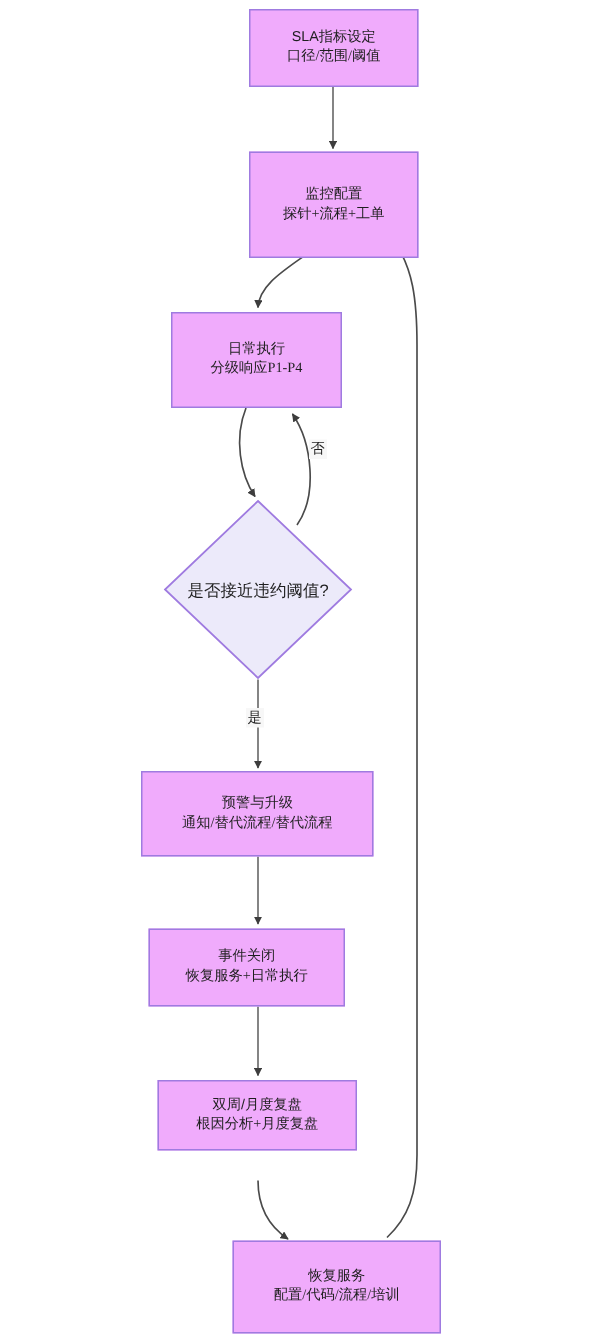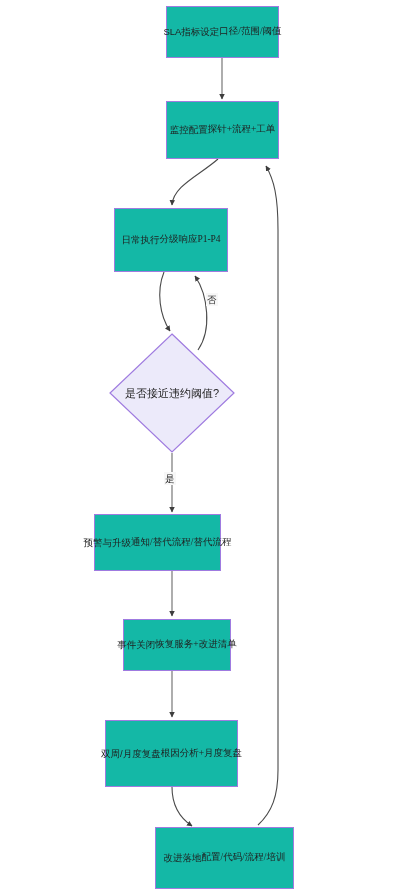--- a/index.html
+++ b/index.html
@@ -21,24 +21,24 @@
     position: absolute;
     left: 0;
     top: 0;
     width: 406px;
     height: 894px;
     pointer-events: none;
   }
   .node {
     position: absolute;
     box-sizing: border-box;
-    background: #14b8a6;
+    background: #f0abfc;
     border: 1px solid #9F7BE0;
     display: flex;
-    flex-direction: row;
+    flex-direction: column;
     align-items: center;
     justify-content: center;
     text-align: center;
     color: #1f1f1f;
     font-size: 9.5px;
     line-height: 1.45;
     z-index: 2;
   }
   .node .line1 { white-space: nowrap; }
   .node .line2 { white-space: nowrap; font-family: Liberation Serif, serif; }
@@ -107,54 +107,54 @@
     <path d="M 258 825 C 272 812, 278 796, 278 770
              L 278 230
              C 278 196, 274 180, 266 166" fill="none" stroke="#4a4a4a" stroke-width="1.1" marker-end="url(#arrow)"></path>
   </svg>
 
   <div class="node" style="left:166px; top:6px; width:113px; height:52px;">
     <span class="line1">SLA指标设定</span>
     <span class="line2">口径/范围/阈值</span>
   </div>
 
-  <div class="node" style="left:166px; top:101px; width:113px; height:58px;">
+  <div class="node" style="left:166px; top:101px; width:113px; height:71px;">
     <span class="line1">监控配置</span>
     <span class="line2">探针+流程+工单</span>
   </div>
 
   <div class="node" style="left:114px; top:208px; width:114px; height:64px;">
     <span class="line1">日常执行</span>
     <span class="line2">分级响应P1-P4</span>
   </div>
 
   <div class="diamond-wrap" style="left:109px; top:333px; width:126px; height:120px;">
     <svg class="diamond-shape" viewBox="0 0 126 120" preserveAspectRatio="none">
       <polygon points="63,1 125,60 63,119 1,60" fill="#ECEAFA" stroke="#9F7BE0" stroke-width="1.2"></polygon>
     </svg>
     <div class="diamond-label">是否接近违约阈值?</div>
   </div>
 
-  <div class="node" style="left:94px; top:514px; width:127px; height:57px;">
+  <div class="node" style="left:94px; top:514px; width:155px; height:57px;">
     <span class="line1">预警与升级</span>
     <span class="line2">通知/替代流程/替代流程</span>
   </div>
 
-  <div class="node" style="left:123px; top:619px; width:108px; height:52px;">
+  <div class="node" style="left:99px; top:619px; width:131px; height:52px;">
     <span class="line1">事件关闭</span>
-    <span class="line2">恢复服务+改进清单</span>
+    <span class="line2">恢复服务+日常执行</span>
   </div>
 
-  <div class="node" style="left:105px; top:720px; width:133px; height:67px;">
+  <div class="node" style="left:105px; top:720px; width:133px; height:47px;">
     <span class="line1">双周/月度复盘</span>
     <span class="line2">根因分析+月度复盘</span>
   </div>
 
   <div class="node" style="left:155px; top:827px; width:139px; height:62px;">
-    <span class="line1">改进落地</span>
+    <span class="line1">恢复服务</span>
     <span class="line2">配置/代码/流程/培训</span>
   </div>
 
   <div class="edge-label" style="left:206px; top:293px;">否</div>
 
   <div class="edge-label" style="left:164px; top:472px;">是</div>
 
 </div>
 
 </body></html>

